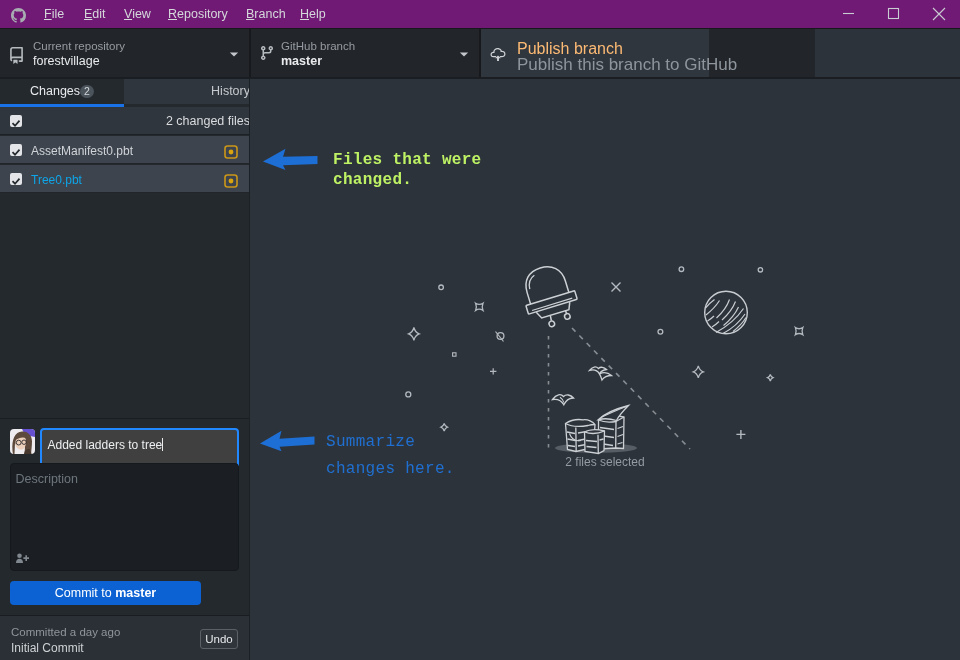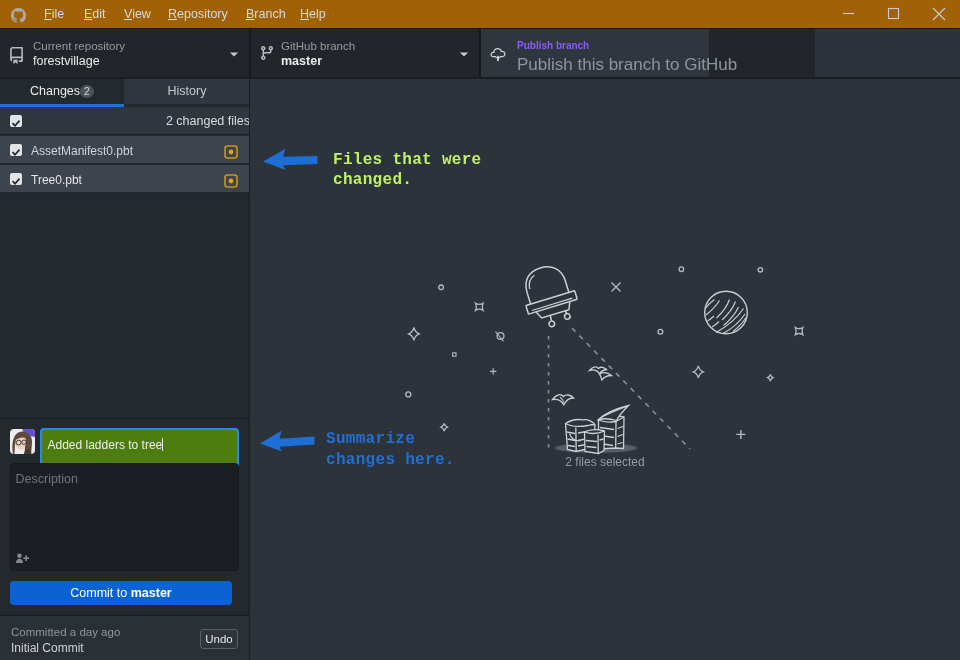--- a/index.html
+++ b/index.html
@@ -3,21 +3,21 @@
 <meta charset="utf-8">
 <style>
 *{margin:0;padding:0;box-sizing:border-box}
 html,body{width:960px;height:660px;overflow:hidden}
 body{background:#2d333a;font-family:"Liberation Sans",sans-serif;position:relative}
 .abs{position:absolute}
 </style>
 </head>
 <body>
 
-<div class="abs" style="left:0;top:0;width:960px;height:28px;background:#a16207">
+<div class="abs" style="left:0;top:0;width:960px;height:28px;background:#701a75">
   <svg class="abs" style="left:10.5px;top:8px" width="15" height="15" viewBox="0 0 16 16" fill="#a8adb2">
       <path d="M8 0C3.58 0 0 3.58 0 8c0 3.54 2.29 6.53 5.47 7.59.4.07.55-.17.55-.38 0-.19-.01-.82-.01-1.49-2.01.37-2.53-.49-2.69-.94-.09-.23-.48-.94-.82-1.13-.28-.15-.68-.52-.01-.53.63-.01 1.08.58 1.23.82.72 1.21 1.87.87 2.33.66.07-.52.28-.87.51-1.07-1.78-.2-3.64-.89-3.64-3.95 0-.87.31-1.59.82-2.15-.08-.2-.36-1.02.08-2.12 0 0 .67-.21 2.2.82.64-.18 1.32-.27 2-.27s1.36.09 2 .27c1.53-1.04 2.2-.82 2.2-.82.44 1.1.16 1.92.08 2.12.51.56.82 1.27.82 2.15 0 3.07-1.87 3.75-3.65 3.95.29.25.54.73.54 1.48 0 1.07-.01 1.93-.01 2.2 0 .21.15.46.55.38A8.012 8.012 0 0 0 16 8c0-4.42-3.58-8-8-8z"></path>
     </svg>
   <div class="abs" style="left:0;top:0;width:700px;height:28px;font-size:12.5px;color:#d5d8db;line-height:28px">
     <span class="abs" style="left:44px"><u>F</u>ile</span>
     <span class="abs" style="left:84px"><u>E</u>dit</span>
     <span class="abs" style="left:124px"><u>V</u>iew</span>
     <span class="abs" style="left:168px"><u>R</u>epository</span>
     <span class="abs" style="left:246px"><u>B</u>ranch</span>
     <span class="abs" style="left:300px"><u>H</u>elp</span>
@@ -49,32 +49,32 @@
   <div class="abs" style="left:281px;top:25px;font-size:12.5px;font-weight:bold;color:#e9eaec">master</div>
   <svg class="abs" style="left:459px;top:21.5px" width="10" height="7" viewBox="0 0 12 8" fill="#c3c7cb">
       <path d="M1 1.5 L6 6.5 L11 1.5 z"></path>
     </svg>
   <div class="abs" style="left:479px;top:0;width:2px;height:48px;background:#17191d"></div>
 
   <div class="abs" style="left:481px;top:0;width:228px;height:48px;background:#30363d"></div>
   <svg class="abs" style="left:490px;top:18px" width="16" height="15" viewBox="0 0 16 16" fill="#ced2d6">
       <path d="M9 12h2l-3-3-3 3h2v3h2v-3zm3-8c0-.44-.91-3-4.5-3C5.08 1 3 2.92 3 5 1.02 5 0 6.52 0 8c0 1.53 1 3 3 3h3V9.7H3C1.38 9.7 1.3 8.28 1.3 8c0-.17.05-1.7 1.7-1.7h1.3V5c0-1.39 1.56-2.7 3.2-2.7 2.55 0 3.13 1.55 3.2 1.8v1.2H12c.81 0 2.7.22 2.7 2.2 0 2.09-2.25 2.2-2.7 2.2h-2V11h2c2.08 0 4-1.16 4-3.5C16 5.06 14.08 4 12 4z"></path>
     </svg>
-  <div class="abs" style="left:517px;top:11px;font-size:10px;font-weight:bold;color:#8b5cf6">Publish branch</div>
+  <div class="abs" style="left:517px;top:11px;font-size:16px;font-weight:normal;color:#fdba74">Publish branch</div>
   <div class="abs" style="left:517px;top:26px;font-size:17px;color:#8e959c">Publish this branch to GitHub</div>
 </div>
 <div class="abs" style="left:0;top:77px;width:960px;height:2px;background:#1a1d21"></div>
 
 <div class="abs" style="left:0;top:79px;width:250px;height:581px;background:#24292e">
 
   <div class="abs" style="left:0;top:0;width:250px;height:25px;background:#2f363d"></div>
   <div class="abs" style="left:0;top:0;width:124px;height:25px;background:#24292e"></div>
   <div class="abs" style="left:30px;top:0;font-size:12.5px;color:#e8eaec;line-height:25px">Changes</div>
     <div class="abs" style="left:80px;top:5.5px;width:14px;height:13px;background:#4b535b;color:#d2d6d9;border-radius:7px;font-size:10.5px;line-height:13px;text-align:center">2</div>
-  <div class="abs" style="left:124px;top:0;width:126px;height:25px;text-align:center;font-size:12.5px;color:#c6cace;line-height:25px">History</div>
+  <div class="abs" style="left:124px;top:0;width:126px;height:25px;text-align:right;font-size:12.5px;color:#c6cace;line-height:25px">History</div>
   <div class="abs" style="left:0;top:24.5px;width:124px;height:3px;background:#1a72e8"></div>
 
   <div class="abs" style="left:0;top:28px;width:250px;height:28px;background:#2f363d;border-bottom:1px solid #1c2125"></div>
   <div class="abs" style="left:10px;top:36px;width:12px;height:12px;background:#e2e4e7;border-radius:2px"><svg width="12" height="12" viewBox="0 0 12 12">
         <path d="M2.5 6.2 L5 8.7 L9.5 3.6" stroke="#24292e" stroke-width="1.7" fill="none"></path>
       </svg></div>
   <div class="abs" style="left:0;top:35px;width:250px;text-align:right;font-size:12.5px;color:#dadcdf">2 changed files</div>
 
   <div class="abs" style="left:0;top:57px;width:250px;height:28px;background:#3d444d;border-bottom:1px solid #22262b"></div>
   <div class="abs" style="left:10px;top:65px;width:12px;height:12px;background:#e2e4e7;border-radius:2px"><svg width="12" height="12" viewBox="0 0 12 12">
@@ -83,21 +83,21 @@
   <div class="abs" style="left:31px;top:64.5px;font-size:12px;color:#d0d4d8">AssetManifest0.pbt</div>
   <svg class="abs" style="left:224px;top:66px" width="14" height="14" viewBox="0 0 14 14">
       <rect x="1" y="1" width="12" height="12" rx="2.5" fill="none" stroke="#cb9718" stroke-width="1.6"></rect>
       <circle cx="7" cy="7" r="2.4" fill="#d9a40d"></circle>
     </svg>
 
   <div class="abs" style="left:0;top:86px;width:250px;height:28px;background:#3d444d;border-bottom:1px solid #22262b"></div>
   <div class="abs" style="left:10px;top:94px;width:12px;height:12px;background:#e2e4e7;border-radius:2px"><svg width="12" height="12" viewBox="0 0 12 12">
         <path d="M2.5 6.2 L5 8.7 L9.5 3.6" stroke="#24292e" stroke-width="1.7" fill="none"></path>
       </svg></div>
-  <div class="abs" style="left:31px;top:93.5px;font-size:12px;color:#e5e5e5">Tree0.pbt</div>
+  <div class="abs" style="left:31px;top:93.5px;font-size:12px;color:#0ea5e9">Tree0.pbt</div>
   <svg class="abs" style="left:224px;top:95px" width="14" height="14" viewBox="0 0 14 14">
       <rect x="1" y="1" width="12" height="12" rx="2.5" fill="none" stroke="#cb9718" stroke-width="1.6"></rect>
       <circle cx="7" cy="7" r="2.4" fill="#d9a40d"></circle>
     </svg>
 
   <div class="abs" style="left:0;top:339px;width:250px;height:1px;background:#1a1e22"></div>
 
   <svg class="abs" style="left:10px;top:350px" width="25" height="25" viewBox="0 0 25 25">
     <defs>
         <clipPath id="av">
@@ -109,30 +109,30 @@
       <path d="M12 0 L25 0 L25 8 L15 6 Z" fill="#6550d2"></path>
       <path d="M2.5 22 C1.5 10 5 3 12 2.5 C18 2 22 6.5 22 12.5 C22 17.5 21.2 21 21.2 25 L14.5 25 L15 18 C11 19 7 18 5 14.5 L4.5 25 L3 25 Z" fill="#5d4a3d"></path>
       <path d="M5.5 16 C5 10 7.5 7 11 7 C14.5 7 16.5 9.5 16 14 C15.6 18 13.5 21 10.5 20.5 C8 20 6 18.5 5.5 16 Z" fill="#ecd0bb"></path>
       <path d="M4.5 12 C5 6.5 8.5 4.5 12.5 5 C15 5.3 16.5 7 17 9.5 C13.5 7.5 8 8.5 4.5 12 Z" fill="#5d4a3d"></path>
       <circle cx="8.7" cy="13.6" r="2.4" fill="none" stroke="#2e2a2c" stroke-width="0.9"></circle>
       <circle cx="14" cy="13.2" r="2.2" fill="none" stroke="#2e2a2c" stroke-width="0.9"></circle>
       <path d="M14 25 C14.5 21.5 16.5 19.8 19.5 20 L21.5 25 Z" fill="#46382f"></path>
     </g>
   </svg>
 
-  <div class="abs" style="left:40px;top:349px;width:199px;height:43px;background:#4d7c0f;border:2px solid #2188ff;border-radius:4px;font-size:12px;color:#eceef0;line-height:31px;padding-left:5.5px">Added ladders to tree<span style="display:inline-block;width:1px;height:13px;background:#e8eaec;vertical-align:-2px"></span></div>
+  <div class="abs" style="left:40px;top:349px;width:199px;height:43px;background:#404040;border:2px solid #2188ff;border-radius:4px;font-size:12px;color:#eceef0;line-height:31px;padding-left:5.5px">Added ladders to tree<span style="display:inline-block;width:1px;height:13px;background:#e8eaec;vertical-align:-2px"></span></div>
 
   <div class="abs" style="left:10px;top:384px;width:229px;height:108px;background:#1b1f23;border:1px solid #15181c;border-radius:4px"></div>
   <div class="abs" style="left:15.5px;top:393px;font-size:12.5px;color:#6d757d">Description</div>
   <svg class="abs" style="left:15px;top:473px" width="14" height="12" viewBox="0 0 14 12" fill="#80878f">
       <path d="M4.5 1.5 a2.3 2.3 0 1 1 0 4.6 a2.3 2.3 0 0 1 0-4.6z M1 11 c0-3 1.5-4.3 3.5-4.3 s3.5 1.3 3.5 4.3z"></path>
       <path d="M10.7 3.2 h1.6 v2.1 h2 v1.6 h-2 v2.1 h-1.6 v-2.1 h-2 v-1.6 h2 z" transform="translate(-0.3,0)"></path>
     </svg>
 
-  <div class="abs" style="left:10px;top:502px;width:222px;height:24px;background:#0c62d3;border-radius:4px;text-align:center;font-size:12.5px;color:#fff;line-height:24px">Commit to <b>master</b></div>
+  <div class="abs" style="left:10px;top:502px;width:191px;height:24px;background:#0c62d3;border-radius:4px;text-align:center;font-size:12.5px;color:#fff;line-height:24px">Commit to <b>master</b></div>
 
   <div class="abs" style="left:0;top:536px;width:250px;height:45px;background:#2b3036;border-top:1px solid #191c20"></div>
   <div class="abs" style="left:11px;top:547px;font-size:11.5px;color:#8f959b">Committed a day ago</div>
   <div class="abs" style="left:11px;top:562px;font-size:12px;color:#ced2d5">Initial Commit</div>
   <div class="abs" style="left:200px;top:550px;width:38px;height:20px;border:1px solid #5a6066;border-radius:3px;background:#2f353b;text-align:center;font-size:11.5px;color:#e6e8ea;line-height:18px">Undo</div>
 </div>
 
 <div class="abs" style="left:249px;top:79px;width:1px;height:581px;background:#1c2125"></div>
 
 <svg id="illus" class="abs" style="left:250px;top:79px" width="710" height="581" viewBox="250 79 710 581" fill="none">
@@ -211,13 +211,13 @@
 
   <text x="605" y="466" text-anchor="middle" font-family="Liberation Sans, sans-serif" font-size="12" fill="#959ba2">2 files selected</text>
 
   <g fill="#1d6fd6">
     <path d="M263 161.5 L285.5 148.8 L283 156.8 L317.5 156 L317.5 164 L283 165.3 L285.5 170 Z"></path>
     <path d="M260 443.5 L281.5 430.8 L279.5 438.8 L314.5 436.6 L314.5 444.4 L279.5 446.8 L281.5 451.3 Z"></path>
   </g>
 </svg>
 
 <div class="abs" style="left:333px;top:150px;font-family:'Liberation Mono',monospace;font-weight:bold;font-size:16px;line-height:20px;color:#bef264;letter-spacing:.3px">Files that were<br>changed.</div>
-<div class="abs" style="left:326px;top:429px;font-family:'Liberation Mono',monospace;font-weight:bold;font-size:16px;line-height:21px;color:#1f70d2;letter-spacing:.3px">Summarize<br>changes here.</div>
+<div class="abs" style="left:326px;top:429px;font-family:'Liberation Mono',monospace;font-weight:normal;font-size:16px;line-height:27px;color:#1f70d2;letter-spacing:.3px">Summarize<br>changes here.</div>
 
 </body></html>

